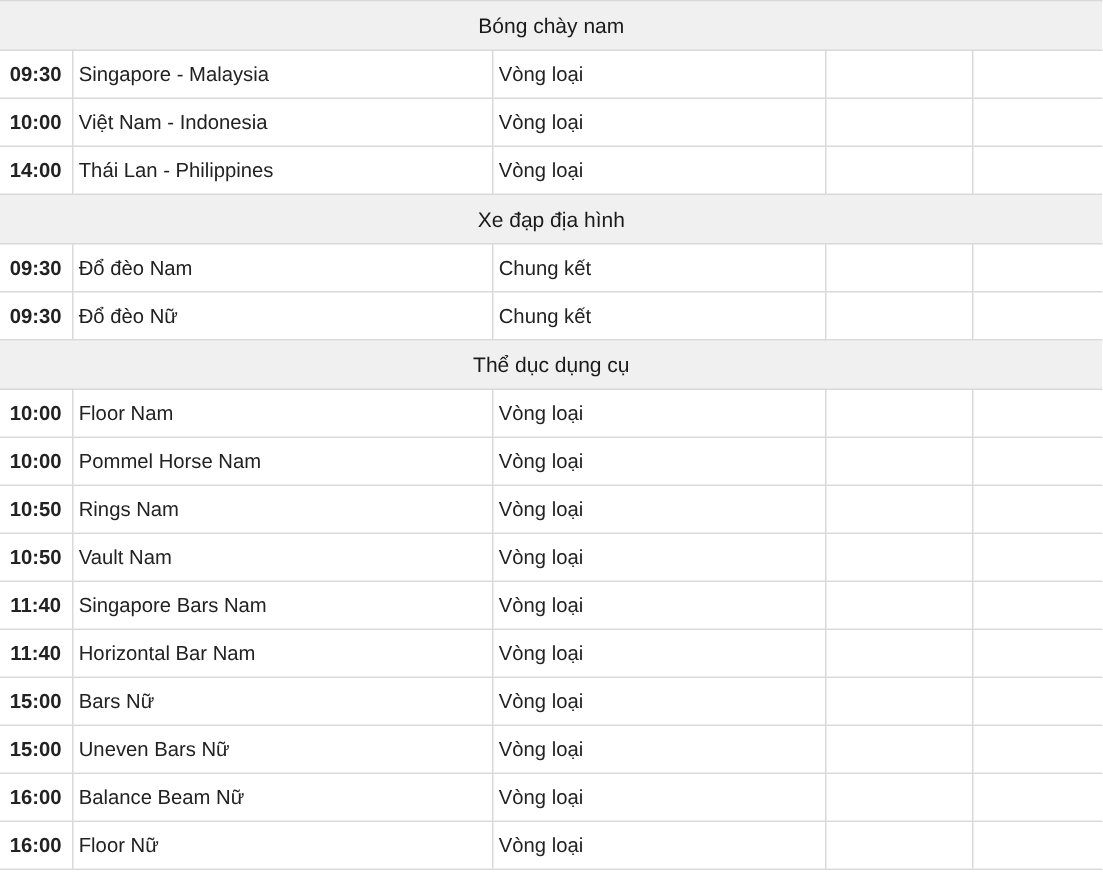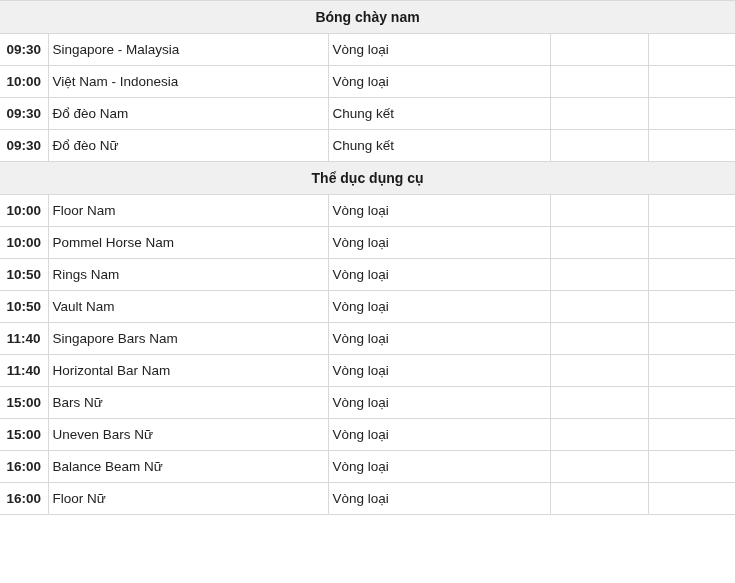--- a/index.html
+++ b/index.html
@@ -23,21 +23,21 @@
   }
   table.schedule col.c-time  { width: 48px; }
   table.schedule col.c-event { width: 280px; }
   table.schedule col.c-round { width: 222px; }
   table.schedule col.c-x1    { width: 98px; }
   table.schedule col.c-x2    { width: 87px; }
 
   tr.section-row td {
     background: #f0f0f0;
     text-align: center;
-    font-weight: bold;
+    font-weight: normal;
     font-size: 14px;
     color: #1a1a1a;
     padding: 8px 4px;
     border: 1px solid #d9d9d9;
     border-left: none;
     border-right: none;
   }
   tr.event-row td {
     border: 1px solid #d9d9d9;
     padding: 8px 4px;
@@ -86,20 +86,30 @@
         <td class="round">Vòng loại</td>
         <td class="blank"></td>
         <td class="blank last"></td>
       </tr>
       <tr class="event-row">
         <td class="time">10:00</td>
         <td class="event">Việt Nam - Indonesia</td>
         <td class="round">Vòng loại</td>
         <td class="blank"></td>
         <td class="blank last"></td>
+      </tr>
+      <tr class="event-row">
+        <td class="time">14:00</td>
+        <td class="event">Thái Lan - Philippines</td>
+        <td class="round">Vòng loại</td>
+        <td class="blank"></td>
+        <td class="blank last"></td>
+      </tr>
+      <tr class="section-row">
+        <td colspan="5">Xe đạp địa hình</td>
       </tr>
       <tr class="event-row">
         <td class="time">09:30</td>
         <td class="event">Đổ đèo Nam</td>
         <td class="round">Chung kết</td>
         <td class="blank"></td>
         <td class="blank last"></td>
       </tr>
       <tr class="event-row">
         <td class="time">09:30</td>

